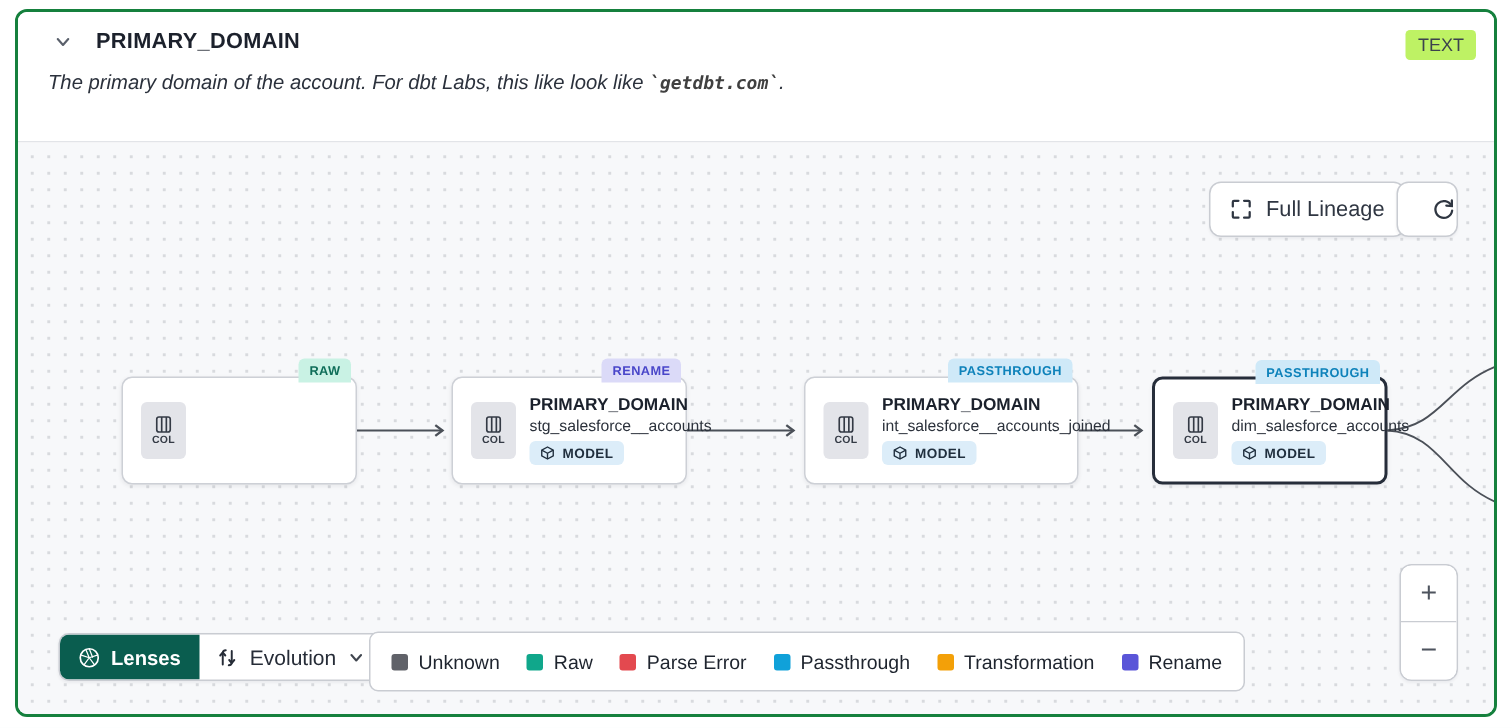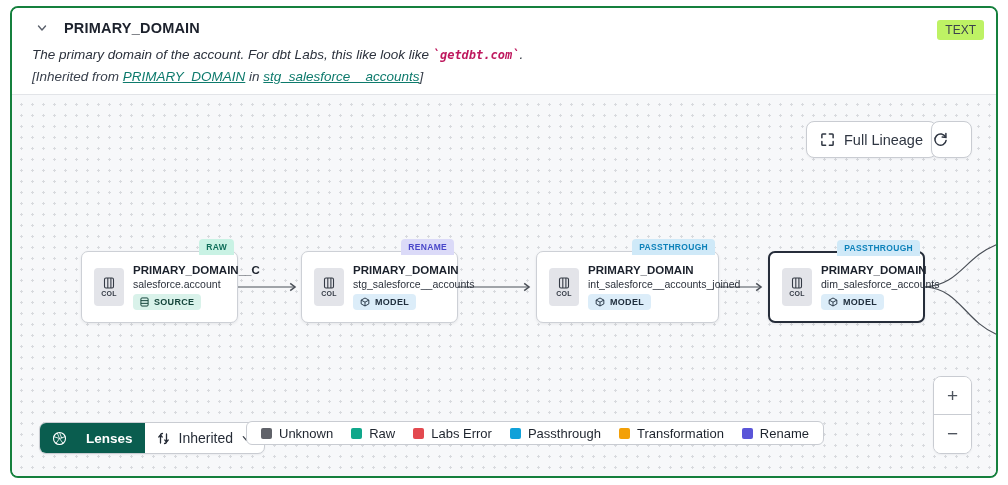--- a/index.html
+++ b/index.html
@@ -8,32 +8,32 @@
     position:absolute; left:10px; top:6px; width:988px; height:472px;
     border:2px solid #15803d; border-radius:8px; background:#ffffff; overflow:hidden;
   }
   
   .hdr { position:relative; height:87px; background:#ffffff; border-bottom:1px solid #e2e4e8; padding:9px 12px 0 20px; }
   .hdr-row1 { display:flex; align-items:center; height:22px; }
   .chev-btn { width:20px; height:20px; display:flex; align-items:center; justify-content:center; color:#5a606b; cursor:pointer; }
   .hdr-title { margin-left:12px; font-size:14.5px; font-weight:700; color:#1c212c; letter-spacing:.2px; }
   .type-badge { position:absolute; right:12px; top:12px; background:#bef264; color:#3c424d; font-size:12px; padding:3px 8px; border-radius:3px; }
   .hdr-desc { margin-top:8px; font-size:13.5px; font-style:italic; color:#2b313c; }
-  .hdr-desc code { font-family:"DejaVu Sans Mono", monospace; font-weight:700; font-style:italic; font-size:12px; color:#be185d; }
+  .hdr-desc code { font-family:"DejaVu Sans Mono", monospace; font-weight:700; font-style:italic; font-size:12px; color:#404040; }
   .hdr-inherit { margin-top:7px; font-size:13.5px; font-style:italic; color:#39404c; }
   .hdr-inherit a { color:#0d7a6c; text-decoration:underline; cursor:pointer; }
   
   .canvas {
     position:relative; width:986px; height:384px; background:#f7f8fa;
     background-image:radial-gradient(circle, #d8dade 1px, transparent 1.2px);
     background-size:11px 11px; background-position:4px 4px;
   }
   .edges { position:absolute; left:0; top:0; pointer-events:none; }
   
-  .btn { background:#fff; border:1px solid #c9ccd2; border-radius:8px; display:flex; align-items:center; justify-content:flex-start; cursor:pointer; color:#2f3642; box-shadow:0 1px 2px rgba(20,24,33,.05); }
+  .btn { background:#fff; border:1px solid #c9ccd2; border-radius:8px; display:flex; align-items:center; justify-content:flex-end; cursor:pointer; color:#2f3642; box-shadow:0 1px 2px rgba(20,24,33,.05); }
   .full-lineage { position:absolute; left:794px; top:26px; height:37px; padding:0 13px; gap:9px; font-size:14.5px; }
   .refresh { position:absolute; left:919px; top:26px; width:41px; height:37px; }
   
   .node {
     position:absolute; top:156px; height:72px; background:#ffffff;
     border:1px solid #cdd0d6; border-radius:7px; box-shadow:0 1px 3px rgba(25,30,40,.08);
     display:flex; align-items:center; gap:9px; padding:0 10px 0 12px; cursor:pointer;
   }
   .node.selected { border:2px solid #262d3a; }
   .node-badge { position:absolute; top:-13px; right:3px; font-size:8.5px; font-weight:700; letter-spacing:.3px; padding:3px 7px; border-radius:4px 4px 0 0; }
@@ -43,24 +43,24 @@
   .col-box { width:30px; height:38px; background:#e3e4e9; border-radius:4px; display:flex; flex-direction:column; align-items:center; justify-content:center; gap:1px; color:#343a45; flex:none; }
   .col-box .col-txt { font-size:7px; font-weight:700; letter-spacing:.2px; }
   .node-main { display:flex; flex-direction:column; gap:2px; min-width:0; }
   .node-title { font-size:11.5px; font-weight:700; color:#1b212c; white-space:nowrap; }
   .node-sub { font-size:10.5px; color:#2c323c; white-space:nowrap; }
   .node-type { display:inline-flex; align-items:center; gap:5px; font-size:9px; font-weight:700; letter-spacing:.3px; padding:3px 7px; border-radius:4px; margin-top:2px; align-self:flex-start; }
   .type-source { background:#d9f2ea; color:#14443a; }
   .type-model  { background:#dcedf9; color:#202f3e; }
   
   .lens-pill { position:absolute; left:27px; top:327px; height:32px; display:flex; border:1px solid #c9ccd2; border-radius:7px; overflow:hidden; background:#fff; box-shadow:0 1px 2px rgba(20,24,33,.05); }
-  .lens-left { background:#0a5d4f; color:#ffffff; display:flex; align-items:center; gap:19px; padding:0 12px; font-size:13.5px; font-weight:700; cursor:pointer; }
+  .lens-left { background:#0a5d4f; color:#ffffff; display:flex; align-items:center; gap:7px; padding:0 12px; font-size:13.5px; font-weight:700; cursor:pointer; }
   .lens-right { display:flex; align-items:center; gap:8px; padding:0 12px; font-size:14px; color:#262c37; cursor:pointer; }
   
-  .legend { position:absolute; left:234px; top:326px; height:24px; display:flex; align-items:center; gap:18px; background:#fff; border:1px solid #c9ccd2; border-radius:6px; padding:0 14px; }
+  .legend { position:absolute; left:234px; top:326px; height:40px; display:flex; align-items:center; gap:18px; background:#fff; border:1px solid #c9ccd2; border-radius:6px; padding:0 14px; }
   .legend-item { display:flex; align-items:center; gap:7px; font-size:13px; color:#1e242e; }
   .legend-swatch { width:11px; height:11px; border-radius:2px; display:inline-block; }
   
   .zoomctl { position:absolute; left:921px; top:281px; width:39px; border:1px solid #c9ccd2; border-radius:8px; background:#fff; overflow:hidden; box-shadow:0 1px 2px rgba(20,24,33,.05); }
   .zoomctl .zbtn { width:100%; height:38px; display:flex; align-items:center; justify-content:center; font-size:19px; color:#4e545e; cursor:pointer; background:#fff; }
   .zoomctl .zbtn:first-child { border-bottom:1px solid #c9ccd2; }
   svg { display:block; }
 </style>
 </head>
 <body>
@@ -71,21 +71,20 @@
     <div class="hdr-row1">
       <span class="chev-btn">
         <svg width="12" height="12" viewBox="0 0 12 12">
             <polyline points="2.5,4 6,8 9.5,4" fill="none" stroke="currentColor" stroke-width="1.4" stroke-linecap="round" stroke-linejoin="round"></polyline>
           </svg>
       </span>
       <span class="hdr-title">PRIMARY_DOMAIN</span>
     </div>
     <span class="type-badge">TEXT</span>
     <div class="hdr-desc"><span>The primary domain of the account. For dbt Labs, this like look like </span><code>`getdbt.com`</code><span>.</span></div>
-    <div class="hdr-inherit"><span>[Inherited from </span><a>PRIMARY_DOMAIN</a><span> in </span><a>stg_salesforce__accounts</a><span>]</span></div>
   </div>
 
   <div class="canvas">
 
     <svg class="edges" width="986" height="384" viewBox="0 0 986 384">
       <defs>
         <marker id="arrow" markerWidth="8" markerHeight="8" refX="6" refY="4" orient="auto">
           <polyline points="2,1 6,4 2,7" fill="none" stroke="#4b5058" stroke-width="1.3"></polyline>
         </marker>
       </defs>
@@ -119,32 +118,20 @@
     <div class="node" style="left:69px; width:157px;">
       <span class="node-badge badge-raw">RAW</span>
       <span class="col-box">
         <svg width="12" height="12" viewBox="0 0 12 12" fill="none" stroke="#343a45" stroke-width="1.1">
             <rect x="1.5" y="1" width="9" height="10" rx="1.5"></rect>
             <line x1="4.8" y1="1" x2="4.8" y2="11"></line>
             <line x1="7.9" y1="1" x2="7.9" y2="11"></line>
           </svg>
         <span class="col-txt">COL</span>
       </span>
-      <span class="node-main">
-        <span class="node-title">PRIMARY_DOMAIN__C</span>
-        <span class="node-sub">salesforce.account</span>
-        <span class="node-type type-source">
-          <svg width="9" height="10" viewBox="0 0 10 11" fill="none" stroke="#14443a" stroke-width="1.1">
-              <rect x="1" y="1" width="8" height="9" rx="1.2"></rect>
-              <line x1="1" y1="4" x2="9" y2="4"></line>
-              <line x1="1" y1="7" x2="9" y2="7"></line>
-            </svg>
-          <span>SOURCE</span>
-        </span>
-      </span>
     </div>
 
     <div class="node" style="left:289px; width:157px;">
       <span class="node-badge badge-rename">RENAME</span>
       <span class="col-box">
         <svg width="12" height="12" viewBox="0 0 12 12" fill="none" stroke="#343a45" stroke-width="1.1">
             <rect x="1.5" y="1" width="9" height="10" rx="1.5"></rect>
             <line x1="4.8" y1="1" x2="4.8" y2="11"></line>
             <line x1="7.9" y1="1" x2="7.9" y2="11"></line>
           </svg>
@@ -224,41 +211,41 @@
       </div>
       <div class="lens-right">
         <span>
           <svg width="14" height="15" viewBox="0 0 14 15" fill="none" stroke="#262c37" stroke-width="1.3" stroke-linecap="round" stroke-linejoin="round">
             <path d="M3.5 12 V4.5 Q3.5 2.5 5.5 2.5"></path>
               <polyline points="1.8,6 3.5,4 5.2,6"></polyline>
             <path d="M9.5 3 V10.5 Q9.5 12.5 7.5 12.5"></path>
               <polyline points="7.8,9 9.5,11 11.2,9"></polyline>
           </svg>
         </span>
-        <span>Inherited</span>
+        <span>Evolution</span>
         <span>
           <svg width="11" height="11" viewBox="0 0 12 12">
               <polyline points="2.5,4 6,8 9.5,4" fill="none" stroke="#40464f" stroke-width="1.5" stroke-linecap="round" stroke-linejoin="round"></polyline>
             </svg>
         </span>
       </div>
     </div>
 
     <div class="legend">
       <span class="legend-item">
           <span class="legend-swatch" style="background-color: rgb(96, 98, 105);"></span>
           <span>Unknown</span>
         </span>
       <span class="legend-item">
           <span class="legend-swatch" style="background-color: rgb(16, 167, 139);"></span>
           <span>Raw</span>
         </span>
       <span class="legend-item">
           <span class="legend-swatch" style="background-color: rgb(227, 73, 79);"></span>
-          <span>Labs Error</span>
+          <span>Parse Error</span>
         </span>
       <span class="legend-item">
           <span class="legend-swatch" style="background-color: rgb(16, 161, 217);"></span>
           <span>Passthrough</span>
         </span>
       <span class="legend-item">
           <span class="legend-swatch" style="background-color: rgb(243, 160, 8);"></span>
           <span>Transformation</span>
         </span>
       <span class="legend-item">

